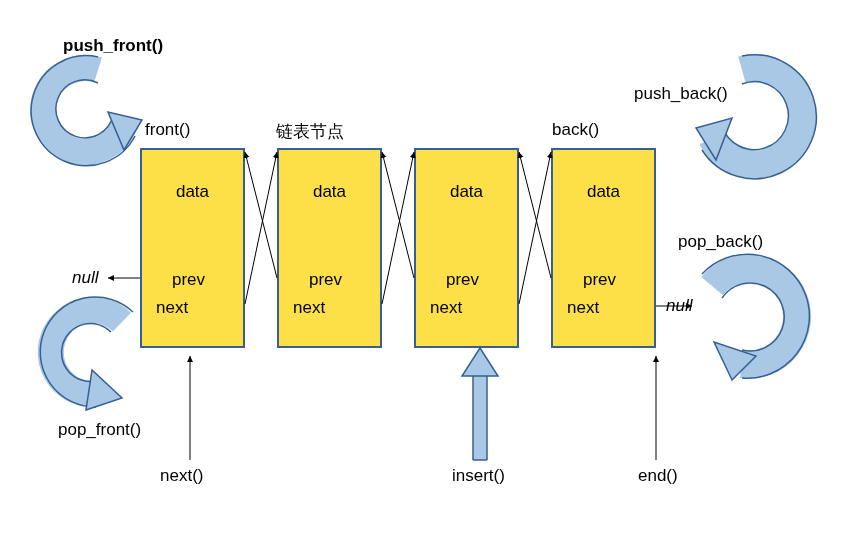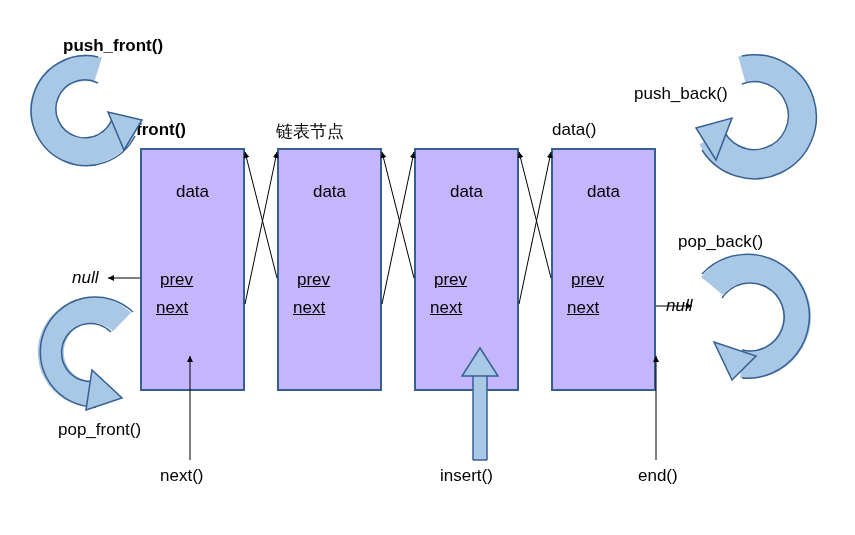--- a/index.html
+++ b/index.html
@@ -1,42 +1,42 @@
 <!DOCTYPE html>
 <html><head>
 <meta charset="utf-8">
 <style>
   html,body{margin:0;padding:0;}
   body{width:855px;height:535px;position:relative;font-family:Arial,"Microsoft YaHei",sans-serif;font-size:17px;background:#fff;}
-  .node{position:absolute;width:105px;height:243px;background:#c4b5fd;border:2px solid #376092;box-sizing:border-box;}
+  .node{position:absolute;width:105px;height:200px;background:#fde047;border:2px solid #376092;box-sizing:border-box;}
   .node .data{position:absolute;top:32px;left:0;right:0;text-align:center;}
-  .node .prev{position:absolute;top:120px;left:18px;text-decoration:underline;}
-  .node .next{position:absolute;top:148px;left:14px;text-decoration:underline;}
+  .node .prev{position:absolute;top:120px;left:30px;}
+  .node .next{position:absolute;top:148px;left:14px;}
   .lbl{position:absolute;}
   .null{position:absolute;font-style:italic;}
   .conn{position:absolute;}
   svg.curved{position:absolute;overflow:visible;}
 </style>
 </head>
 <body>
 
-<div class="lbl" style="left:136px;top:120px;font-weight:bold;">front()</div>
+<div class="lbl" style="left:145px;top:120px;">front()</div>
 <div class="lbl" style="left:276px;top:120px;font-family:Liberation Mono, monospace;">链表节点</div>
-<div class="lbl" style="left:552px;top:120px;">data()</div>
+<div class="lbl" style="left:552px;top:120px;">back()</div>
 
 <div class="lbl" style="left:63px;top:36px;font-weight:bold;">push_front()</div>
 <div class="lbl" style="left:50px;top:420px;margin-left:8px;">pop_front()</div>
 <div class="lbl" style="left:634px;top:36px;font-weight:normal;margin-top:48px;">push_back()</div>
 <div class="lbl" style="left:678px;top:232px;font-weight:normal;">pop_back()</div>
 
 <div class="null" style="left:72px;top:268px;">null</div>
 <div class="null" style="left:666px;top:296px;">null</div>
 
 <div class="lbl" style="left:160px;top:466px;">next()</div>
-<div class="lbl" style="left:440px;top:466px;">insert()</div>
+<div class="lbl" style="left:452px;top:466px;">insert()</div>
 <div class="lbl" style="left:638px;top:466px;">end()</div>
 
 <div class="node" style="left:140px;top:148px;">
   <div class="data">data</div>
   <div class="prev">prev</div>
   <div class="next">next</div>
 </div>
 <div class="node" style="left:277px;top:148px;">
   <div class="data">data</div>
   <div class="prev">prev</div>

